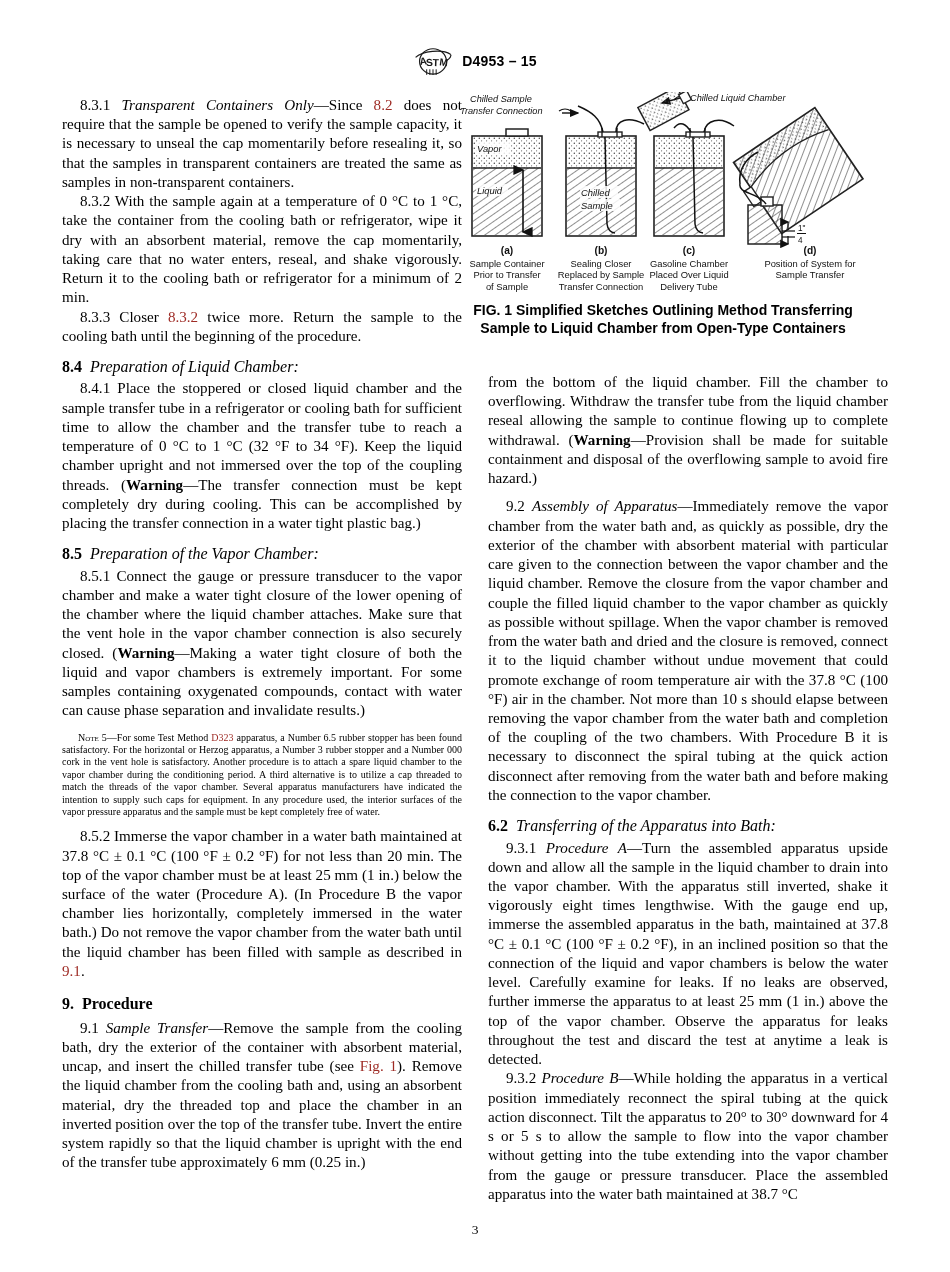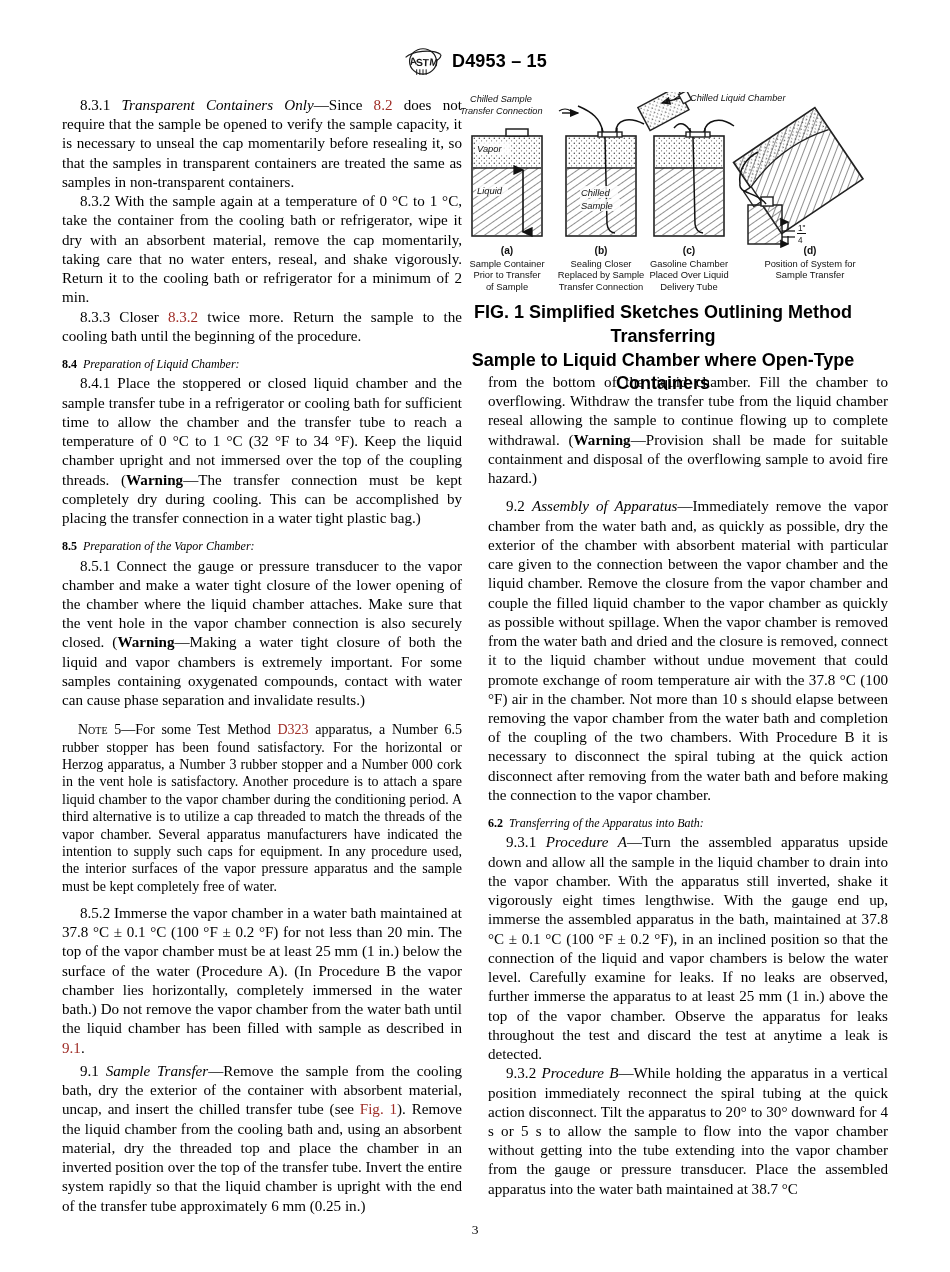--- a/index.html
+++ b/index.html
@@ -34,21 +34,21 @@
     gap: 9px;
   }
   .astm-logo {
     width: 40px;
     height: 34px;
     display: block;
   }
   .header-title {
     font-family: "Liberation Sans", sans-serif;
     font-weight: bold;
-    font-size: 18px;
+    font-size: 14px;
     letter-spacing: 0.2px;
     color: #000;
   }
 
   
   .col {
     position: absolute;
     width: 400px;
     text-align: justify;
     font-size: 15.1px;
@@ -63,28 +63,28 @@
     margin-bottom: 0;
   }
   .it { font-style: italic; }
   .bd { font-weight: bold; }
   .ref {
     color: #9e2b25;
   }
   .heading {
     font-family: "Liberation Serif", serif;
     font-weight: bold;
-    font-size: 12px;
+    font-size: 16px;
     margin-top: 11px;
     margin-bottom: 2px;
     text-indent: 0;
     text-align: left;
   }
   .note {
-    font-size: 14px;
+    font-size: 10px;
     line-height: 1.24;
     text-align: justify;
     text-indent: 16px;
     margin-top: 11px;
     margin-bottom: 9px;
   }
   .smallcaps {
     font-variant: small-caps;
   }
 
@@ -92,21 +92,21 @@
   .figure-wrap {
     position: absolute;
     left: 458px;
     top: 92px;
     width: 410px;
   }
   .figure-svg { display: block; }
   .fig-caption {
     font-family: "Liberation Sans", sans-serif;
     font-weight: bold;
-    font-size: 18px;
+    font-size: 14px;
     text-align: center;
     line-height: 1.32;
     margin-top: 3px;
     padding: 0 6px;
   }
 
   
   .page-number {
     position: absolute;
     left: 0;
@@ -277,21 +277,21 @@
     <svg width="410" height="13" viewBox="0 0 410 13">
       <g font-family="Liberation Sans, sans-serif" font-size="9.4" fill="#111" text-anchor="middle">
         <text x="49" y="9">of Sample</text>
         <text x="143" y="9">Transfer Connection</text>
         <text x="231" y="9">Delivery Tube</text>
       </g>
     </svg>
 
     <div class="fig-caption">
       <div>FIG. 1  Simplified Sketches Outlining Method Transferring</div>
-      <div>Sample to Liquid Chamber where Open-Type Containers</div>
+      <div>Sample to Liquid Chamber from Open-Type Containers</div>
     </div>
   </div>
 
   <div class="col col-left">
 
     <p class="para"><span>8.3.1</span> <span class="it">Transparent Containers Only</span><span>—Since </span><span class="ref">8.2</span><span> does not require that the sample be opened to verify the sample capacity, it is necessary to unseal the cap momentarily before resealing it, so that the samples in transparent containers are treated the same as samples in non-transparent containers.</span></p>
 
     <p class="para"><span>8.3.2</span><span> With the sample again at a temperature of 0 °C to 1 °C, take the container from the cooling bath or refrigerator, wipe it dry with an absorbent material, remove the cap momentarily, taking care that no water enters, reseal, and shake vigorously. Return it to the cooling bath or refrigerator for a minimum of 2 min.</span></p>
 
     <p class="para"><span>8.3.3</span><span> Closer </span><span class="ref">8.3.2</span><span> twice more. Return the sample to the cooling bath until the beginning of the procedure.</span></p>
@@ -301,20 +301,21 @@
     <p class="para"><span>8.4.1</span><span> Place the stoppered or closed liquid chamber and the sample transfer tube in a refrigerator or cooling bath for sufficient time to allow the chamber and the transfer tube to reach a temperature of 0 °C to 1 °C (32 °F to 34 °F). Keep the liquid chamber upright and not immersed over the top of the coupling threads. (</span><span class="bd">Warning</span><span>—The transfer connection must be kept completely dry during cooling. This can be accomplished by placing the transfer connection in a water tight plastic bag.)</span></p>
 
     <p class="para heading"><span>8.5</span>&nbsp; <span class="it" style="font-weight:normal">Preparation of the Vapor Chamber:</span></p>
 
     <p class="para"><span>8.5.1</span><span> Connect the gauge or pressure transducer to the vapor chamber and make a water tight closure of the lower opening of the chamber where the liquid chamber attaches. Make sure that the vent hole in the vapor chamber connection is also securely closed. (</span><span class="bd">Warning</span><span>—Making a water tight closure of both the liquid and vapor chambers is extremely important. For some samples containing oxygenated compounds, contact with water can cause phase separation and invalidate results.)</span></p>
 
     <p class="note"><span class="smallcaps">Note</span><span> 5</span><span>—For some Test Method </span><span class="ref">D323</span><span> apparatus, a Number 6.5 rubber stopper has been found satisfactory. For the horizontal or Herzog apparatus, a Number 3 rubber stopper and a Number 000 cork in the vent hole is satisfactory. Another procedure is to attach a spare liquid chamber to the vapor chamber during the conditioning period. A third alternative is to utilize a cap threaded to match the threads of the vapor chamber. Several apparatus manufacturers have indicated the intention to supply such caps for equipment. In any procedure used, the interior surfaces of the vapor pressure apparatus and the sample must be kept completely free of water.</span></p>
 
     <p class="para"><span>8.5.2</span><span> Immerse the vapor chamber in a water bath maintained at 37.8 °C ± 0.1 °C (100 °F ± 0.2 °F) for not less than 20 min. The top of the vapor chamber must be at least 25 mm (1 in.) below the surface of the water (Procedure A). (In Procedure B the vapor chamber lies horizontally, completely immersed in the water bath.) Do not remove the vapor chamber from the water bath until the liquid chamber has been filled with sample as described in </span><span class="ref">9.1</span><span>.</span></p>
 
+    <p class="heading" style="margin-top:13px"><span>9.</span>&nbsp; <span>Procedure</span></p>
 
     <p class="para" style="margin-top:4px"><span>9.1</span> <span class="it">Sample Transfer</span><span>—Remove the sample from the cooling bath, dry the exterior of the container with absorbent material, uncap, and insert the chilled transfer tube (see </span><span class="ref">Fig. 1</span><span>). Remove the liquid chamber from the cooling bath and, using an absorbent material, dry the threaded top and place the chamber in an inverted position over the top of the transfer tube. Invert the entire system rapidly so that the liquid chamber is upright with the end of the transfer tube approximately 6 mm (0.25 in.)</span></p>
 
   </div>
 
   <div class="col col-right">
 
     <p style="text-indent:0"><span>from the bottom of the liquid chamber. Fill the chamber to overflowing. Withdraw the transfer tube from the liquid chamber reseal allowing the sample to continue flowing up to complete withdrawal. (</span><span class="bd">Warning</span><span>—Provision shall be made for suitable containment and disposal of the overflowing sample to avoid fire hazard.)</span></p>
 
     <p class="para" style="margin-top:9px"><span>9.2</span> <span class="it">Assembly of Apparatus</span><span>—Immediately remove the vapor chamber from the water bath and, as quickly as possible, dry the exterior of the chamber with absorbent material with particular care given to the connection between the vapor chamber and the liquid chamber. Remove the closure from the vapor chamber and couple the filled liquid chamber to the vapor chamber as quickly as possible without spillage. When the vapor chamber is removed from the water bath and dried and the closure is removed, connect it to the liquid chamber without undue movement that could promote exchange of room temperature air with the 37.8 °C (100 °F) air in the chamber. Not more than 10 s should elapse between removing the vapor chamber from the water bath and completion of the coupling of the two chambers. With Procedure B it is necessary to disconnect the spiral tubing at the quick action disconnect after removing from the water bath and before making the connection to the vapor chamber.</span></p>

